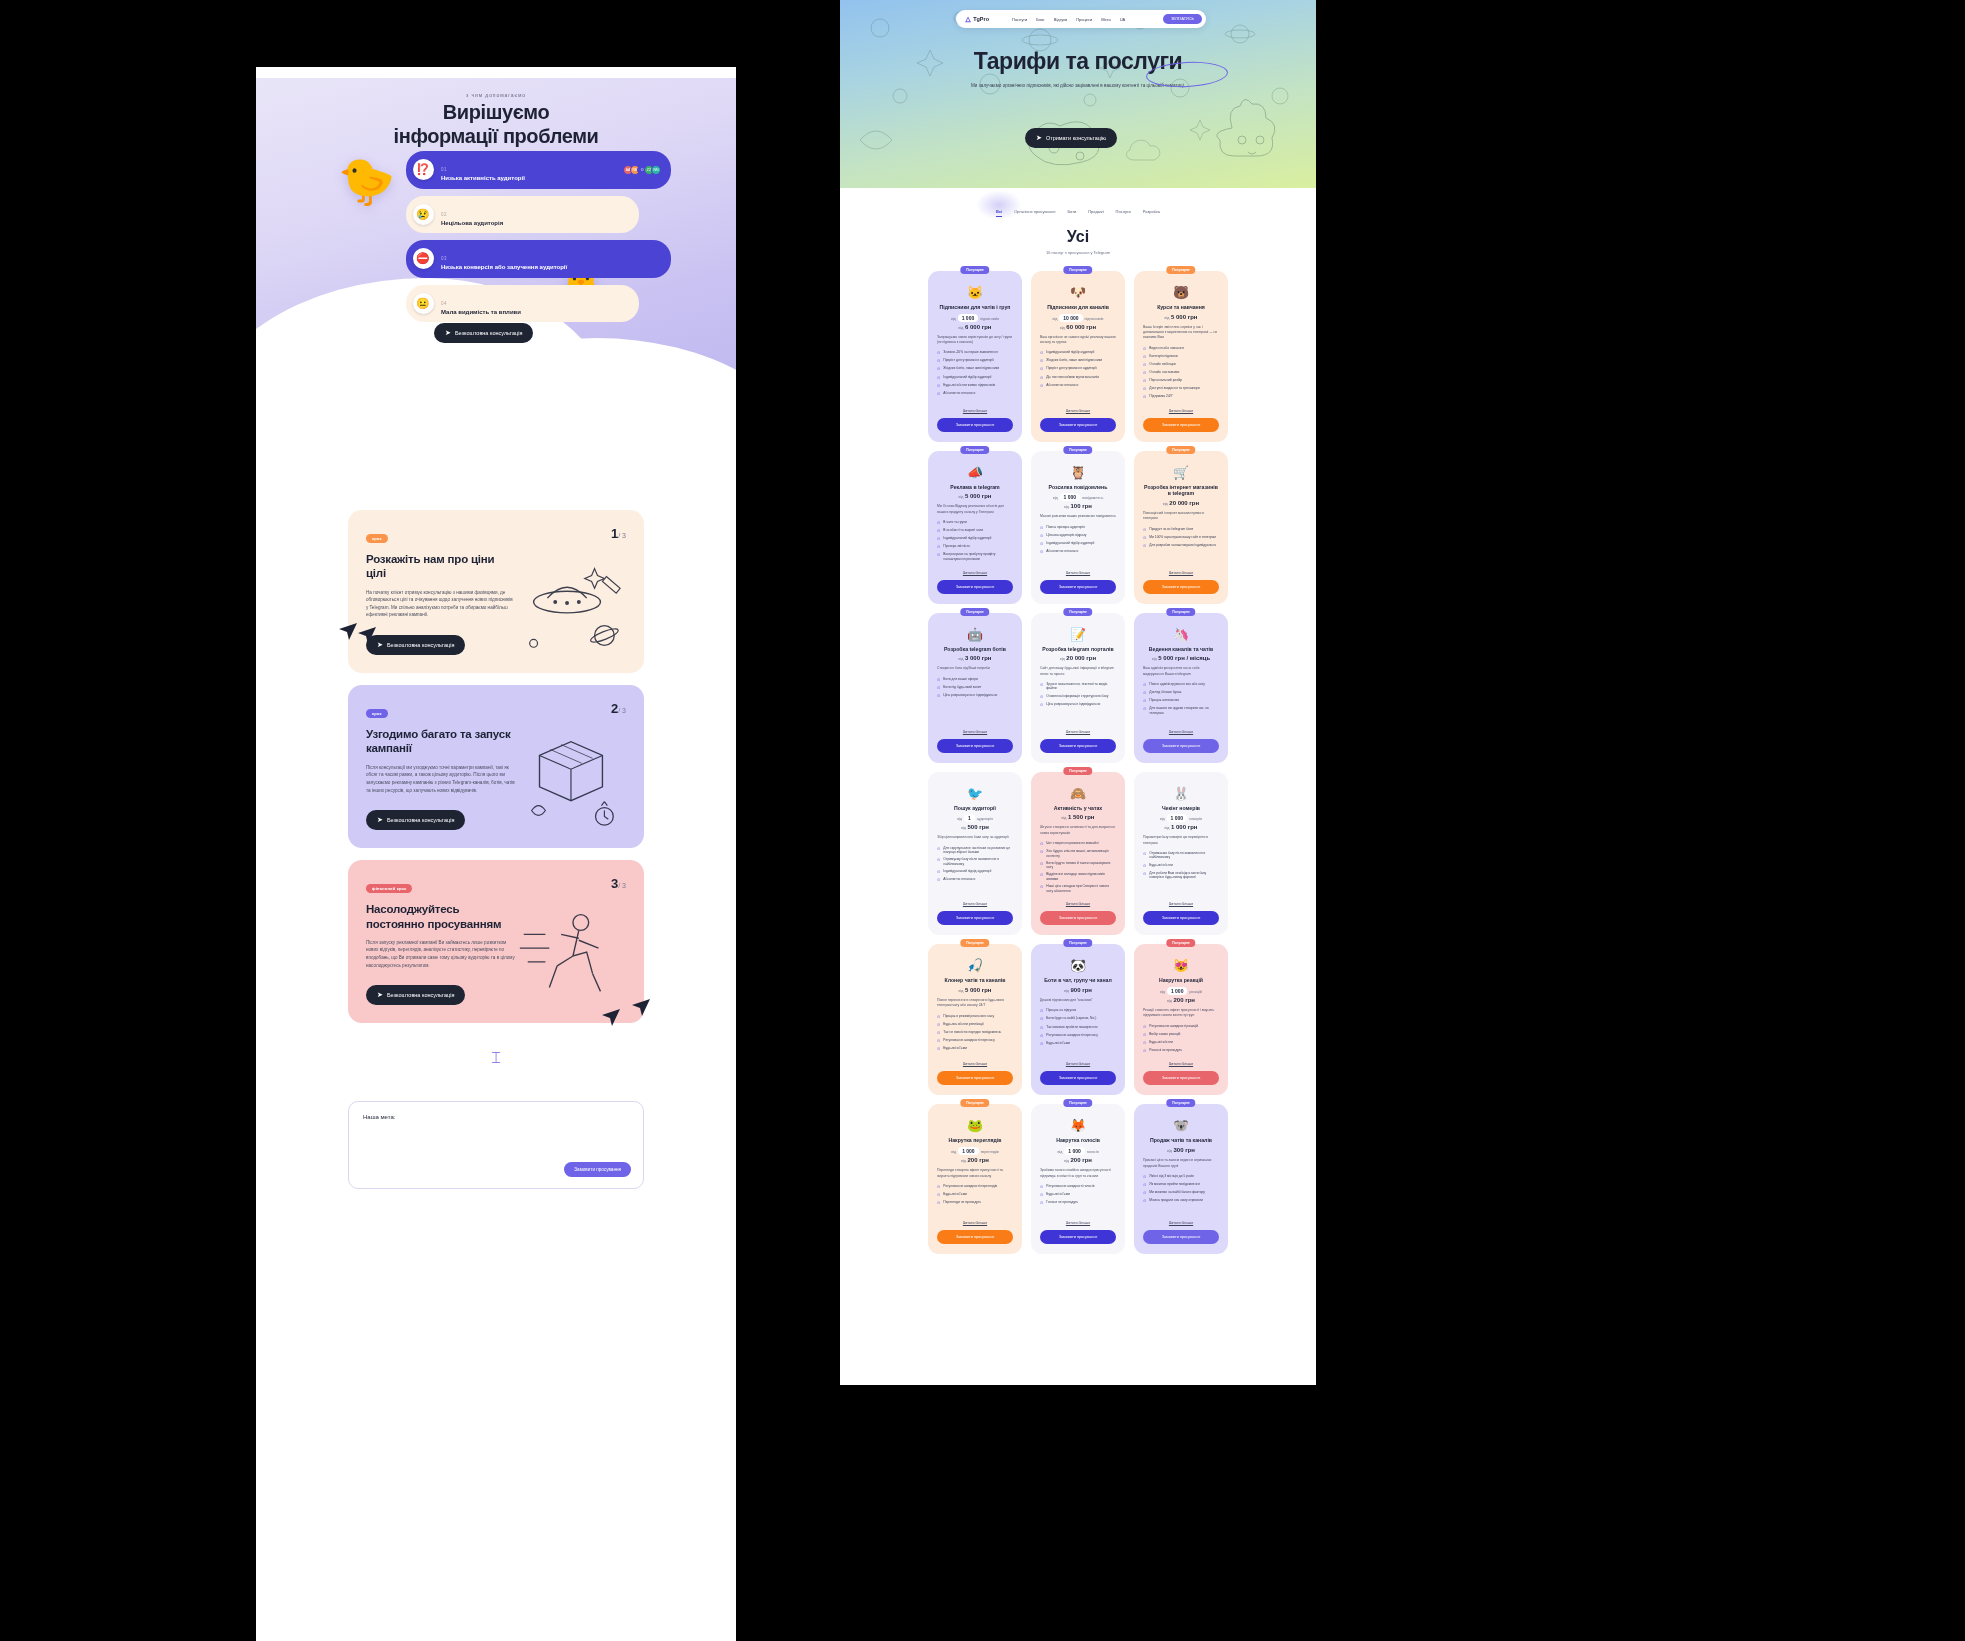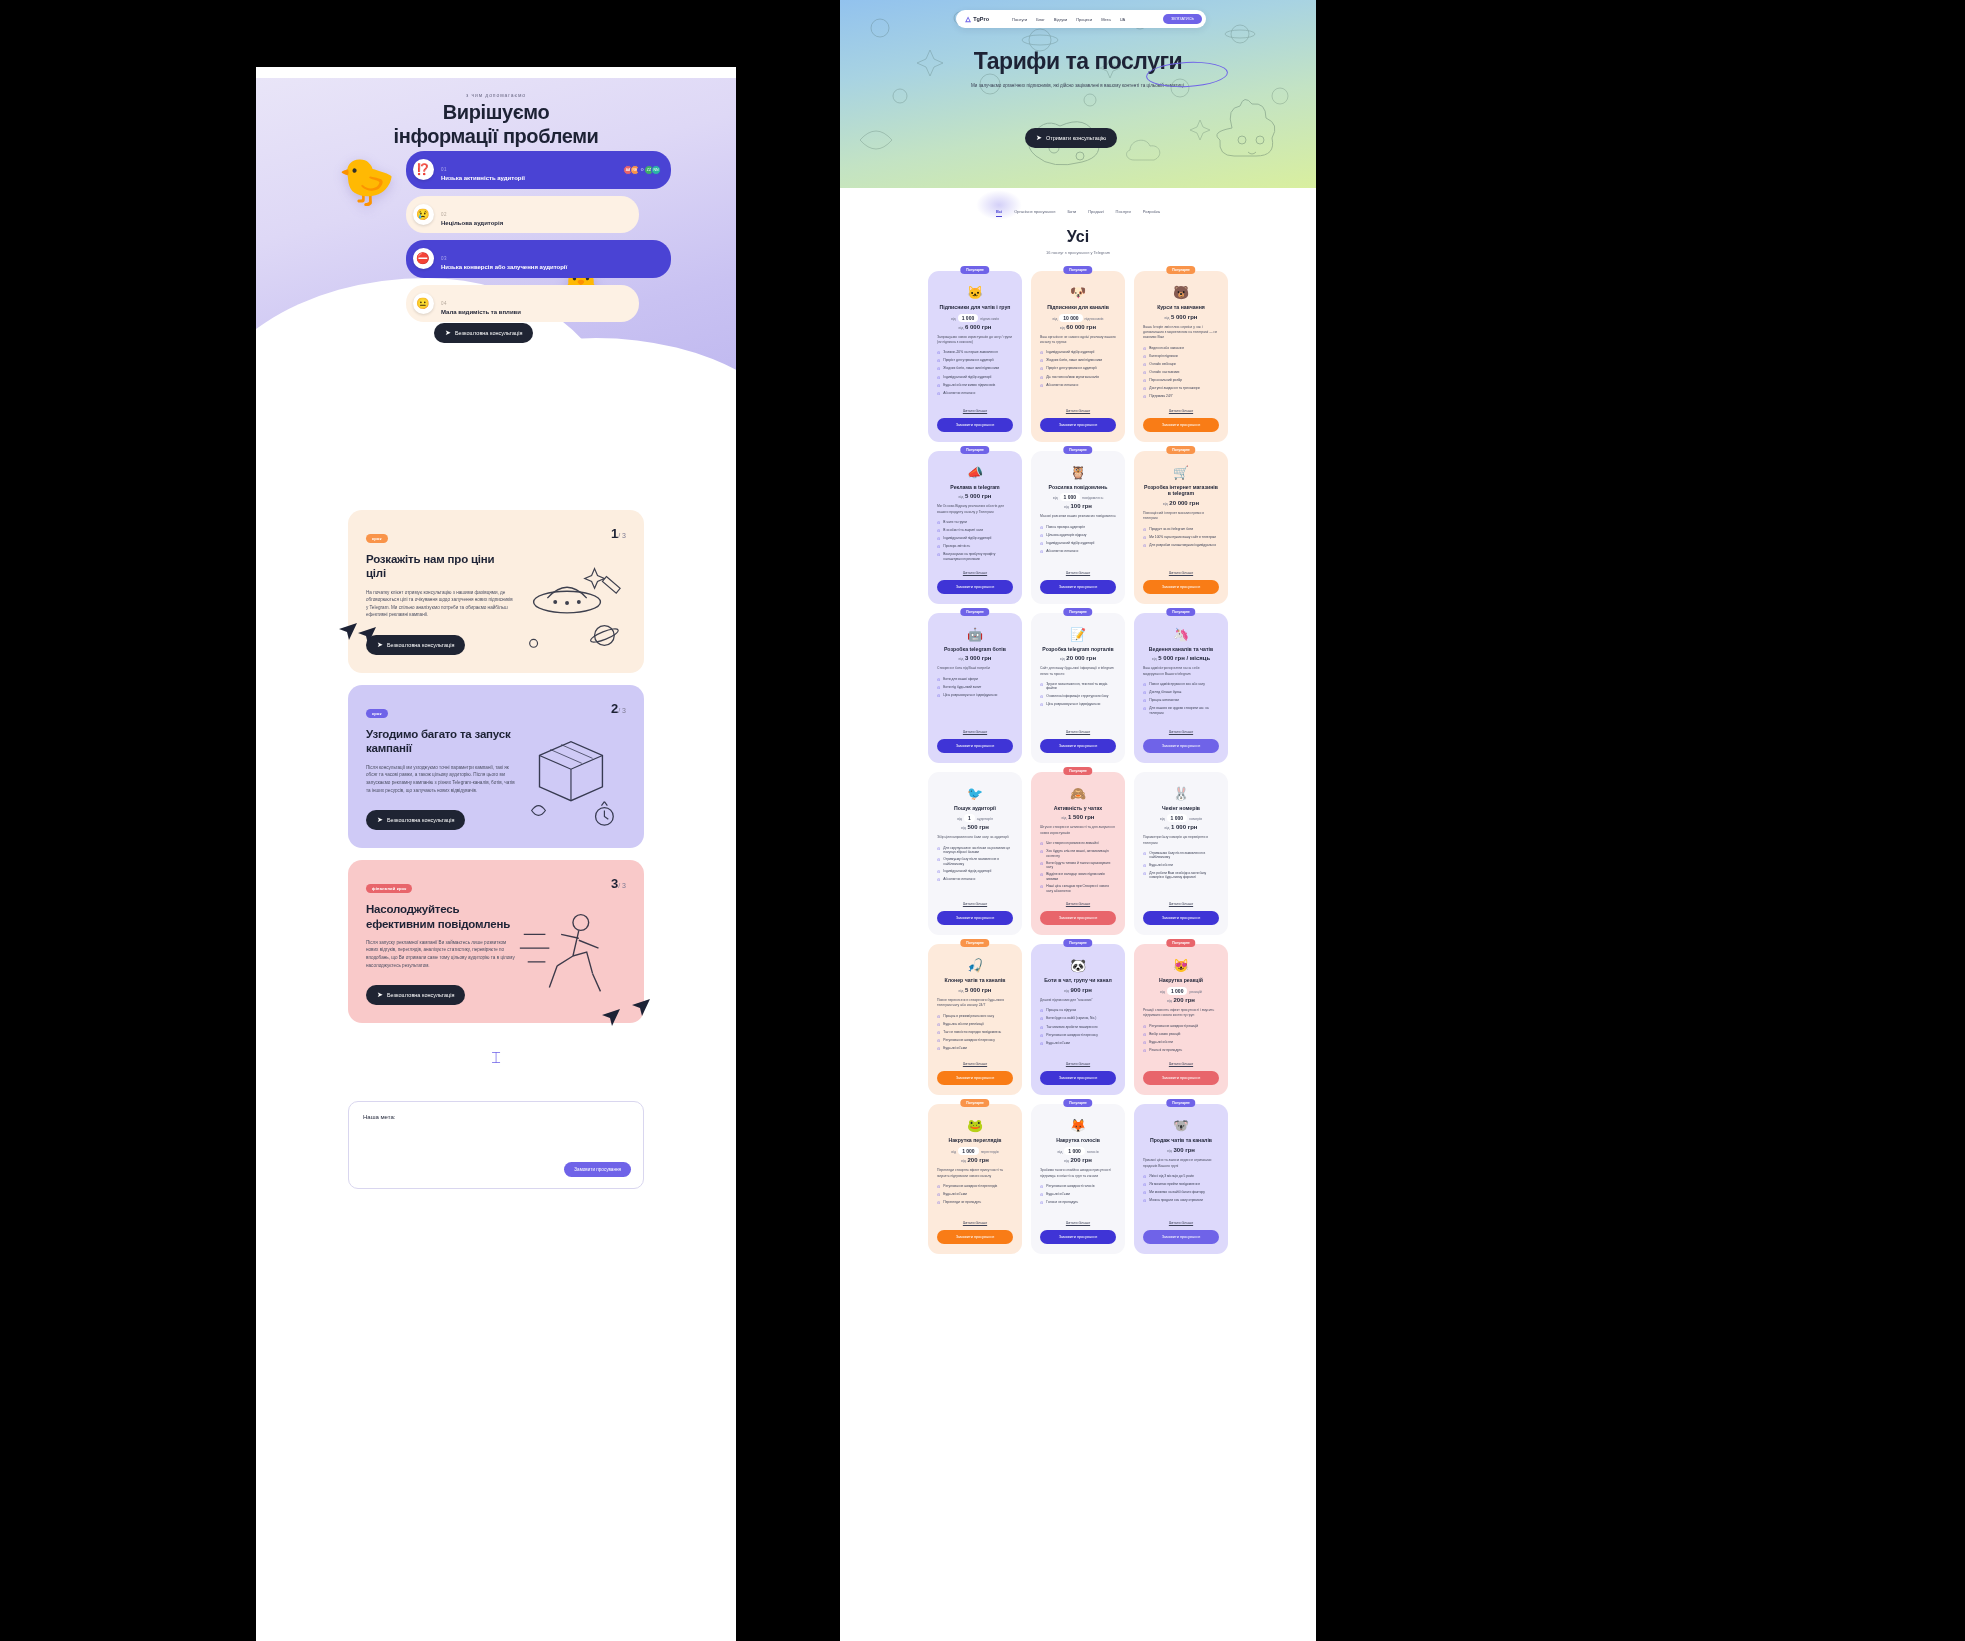--- a/index.html
+++ b/index.html
@@ -145,21 +145,21 @@
     padding: 5px 10px; font-size: 4.6px; font-family: inherit; cursor: pointer;
   }
   .guarantee {
     text-align: center; font-size: 20px; font-weight: 700; color: #1d2235;
     line-height: 1.3; padding: 34px 40px 0; letter-spacing: -.4px;
   }
 
   
   .right-pane {
     position: absolute; left: 840px; top: 0;
-    width: 476px; height: 1641px; background: #fff; overflow: hidden;
+    width: 476px; height: 1385px; background: #fff; overflow: hidden;
   }
   .t-hero {
     position: relative; height: 188px;
     background: linear-gradient(170deg,#92c2ee 0%,#a8d3e2 30%,#c3e3c4 62%,#d9ef9f 100%);
     overflow: hidden;
   }
   .t-hero .doodles {
     position: absolute; inset: 0; opacity: .34;
   }
   .t-nav {
@@ -377,21 +377,21 @@
           <span class="tg">➤</span>
           <span>Безкоштовна консультація</span>
         </button>
       </div>
 
       <div class="scard c3">
         <span class="chip">фінальний крок</span>
         <div class="step">
           <span>3</span><small>/ 3</small>
         </div>
-        <h3>Насолоджуйтесь ефективним повідомлень</h3>
+        <h3>Насолоджуйтесь постоянно просуванням</h3>
         <p>Після запуску рекламної кампанії Ви займаєтесь лише розвитком нових відгуків, переглядів, аналізуєте статистику, перевіряєте по вподобань, що Ви отримали саме тому цільову аудиторію та в цілому насолоджуєтесь результатом.</p>
         <svg class="scard-art" viewBox="0 0 120 110">
           <circle cx="72" cy="22" r="8" fill="none" stroke="#1d2235" stroke-width="1.4"></circle>
           <path d="M70 30 L64 56 L78 52 L84 74 M64 56 L48 66 M70 38 L52 34 M70 40 L90 48" fill="none" stroke="#1d2235" stroke-width="1.4"></path>
           <path d="M84 74 L92 92 M48 66 L40 88" fill="none" stroke="#1d2235" stroke-width="1.4"></path>
           <path d="M14 34 h22 M10 48 h30 M18 62 h18" stroke="#1d2235" stroke-width="1.2" fill="none"></path>
         </svg>
         <button class="btn-dark">
           <span class="tg">➤</span>
           <span>Безкоштовна консультація</span>

